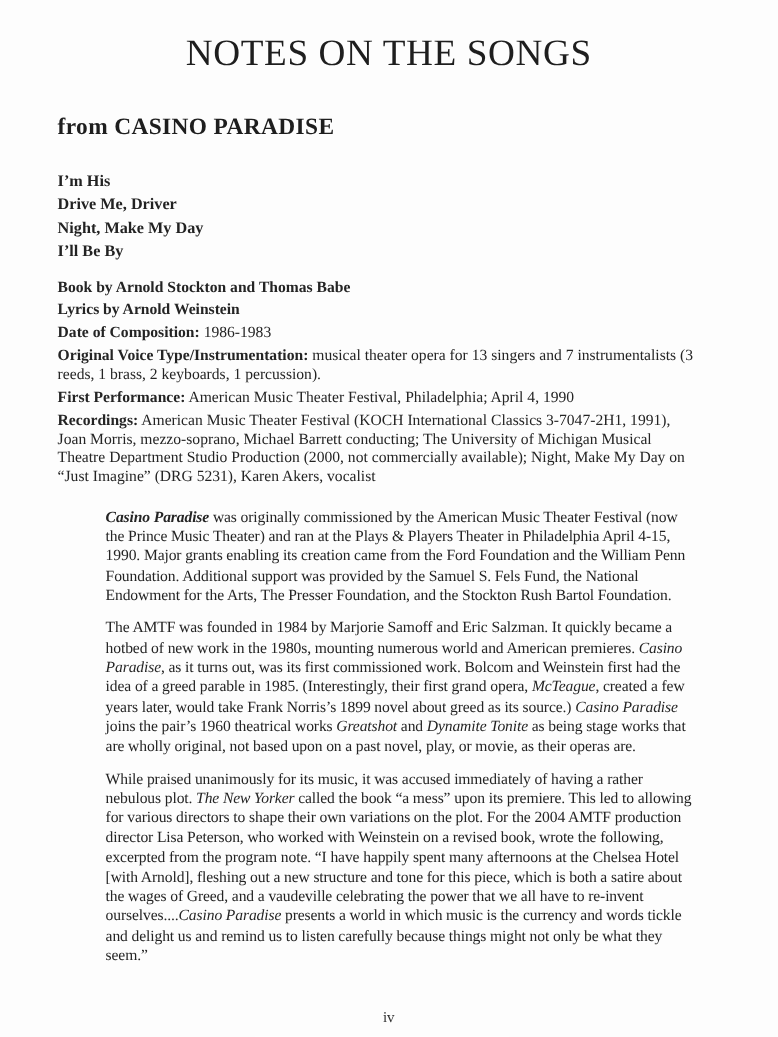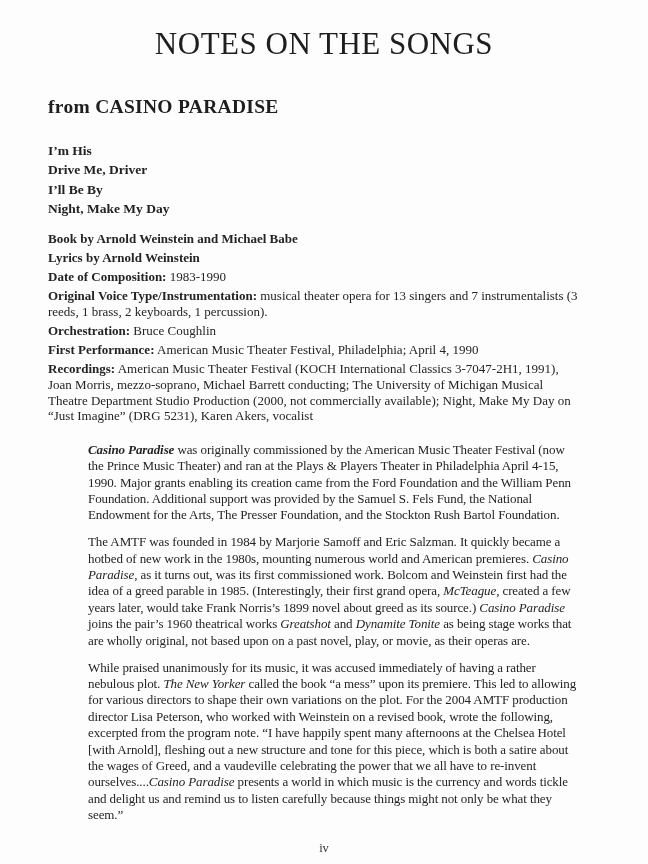--- a/index.html
+++ b/index.html
@@ -67,30 +67,29 @@
 
 <div class="page">
   <h1 class="title">NOTES ON THE SONGS</h1>
 
   <div class="content">
     <h2 class="subtitle">from CASINO PARADISE</h2>
 
     <ul class="songs">
       <li>I’m His</li>
       <li>Drive Me, Driver</li>
+      <li>Night, Make My Day</li>
       <li>I’ll Be By</li>
-      <li>Night, Make My Day</li>
     </ul>
 
     <div class="credits">
-      <p class="credit"><span class="b">Book by Arnold Weinstein and Michael Babe</span><span></span></p>
+      <p class="credit"><span class="b">Book by Arnold Stockton and Thomas Babe</span><span></span></p>
       <p class="credit"><span class="b">Lyrics by Arnold Weinstein</span><span></span></p>
-      <p class="credit"><span class="b">Date of Composition:</span><span> 1983-1990</span></p>
+      <p class="credit"><span class="b">Date of Composition:</span><span> 1986-1983</span></p>
       <p class="credit"><span class="b">Original Voice Type/Instrumentation:</span><span> musical theater opera for 13 singers and 7 instrumentalists (3 reeds, 1 brass, 2 keyboards, 1 percussion).</span></p>
-      <p class="credit"><span class="b">Orchestration:</span><span> Bruce Coughlin</span></p>
       <p class="credit"><span class="b">First Performance:</span><span> American Music Theater Festival, Philadelphia; April 4, 1990</span></p>
       <p class="credit"><span class="b">Recordings:</span><span> American Music Theater Festival (KOCH International Classics 3-7047-2H1, 1991), Joan Morris, mezzo-soprano, Michael Barrett conducting; The University of Michigan Musical Theatre Department Studio Production (2000, not commercially available); Night, Make My Day on “Just Imagine” (DRG 5231), Karen Akers, vocalist</span></p>
     </div>
 
     <div class="paras">
       <p class="para"><span class="seg-bi">Casino Paradise</span><span> was originally commissioned by the American Music Theater Festival (now the Prince Music Theater) and ran at the Plays &amp; Players Theater in Philadelphia April 4-15, 1990. Major grants enabling its creation came from the Ford Foundation and the William Penn Foundation. Additional support was provided by the Samuel S. Fels Fund, the National Endowment for the Arts, The Presser Foundation, and the Stockton Rush Bartol Foundation.</span></p>
       <p class="para"><span>The AMTF was founded in 1984 by Marjorie Samoff and Eric Salzman. It quickly became a hotbed of new work in the 1980s, mounting numerous world and American premieres. </span><span class="seg-i">Casino Paradise</span><span>, as it turns out, was its first commissioned work. Bolcom and Weinstein first had the idea of a greed parable in 1985. (Interestingly, their first grand opera, </span><span class="seg-i">McTeague</span><span>, created a few years later, would take Frank Norris’s 1899 novel about greed as its source.) </span><span class="seg-i">Casino Paradise</span><span> joins the pair’s 1960 theatrical works </span><span class="seg-i">Greatshot</span><span> and </span><span class="seg-i">Dynamite Tonite</span><span> as being stage works that are wholly original, not based upon on a past novel, play, or movie, as their operas are.</span></p>
       <p class="para"><span>While praised unanimously for its music, it was accused immediately of having a rather nebulous plot. </span><span class="seg-i">The New Yorker</span><span> called the book “a mess” upon its premiere. This led to allowing for various directors to shape their own variations on the plot. For the 2004 AMTF production director Lisa Peterson, who worked with Weinstein on a revised book, wrote the following, excerpted from the program note. “I have happily spent many afternoons at the Chelsea Hotel [with Arnold], fleshing out a new structure and tone for this piece, which is both a satire about the wages of Greed, and a vaudeville celebrating the power that we all have to re-invent ourselves....</span><span class="seg-i">Casino Paradise</span><span> presents a world in which music is the currency and words tickle and delight us and remind us to listen carefully because things might not only be what they seem.”</span></p>
     </div>
   </div>

